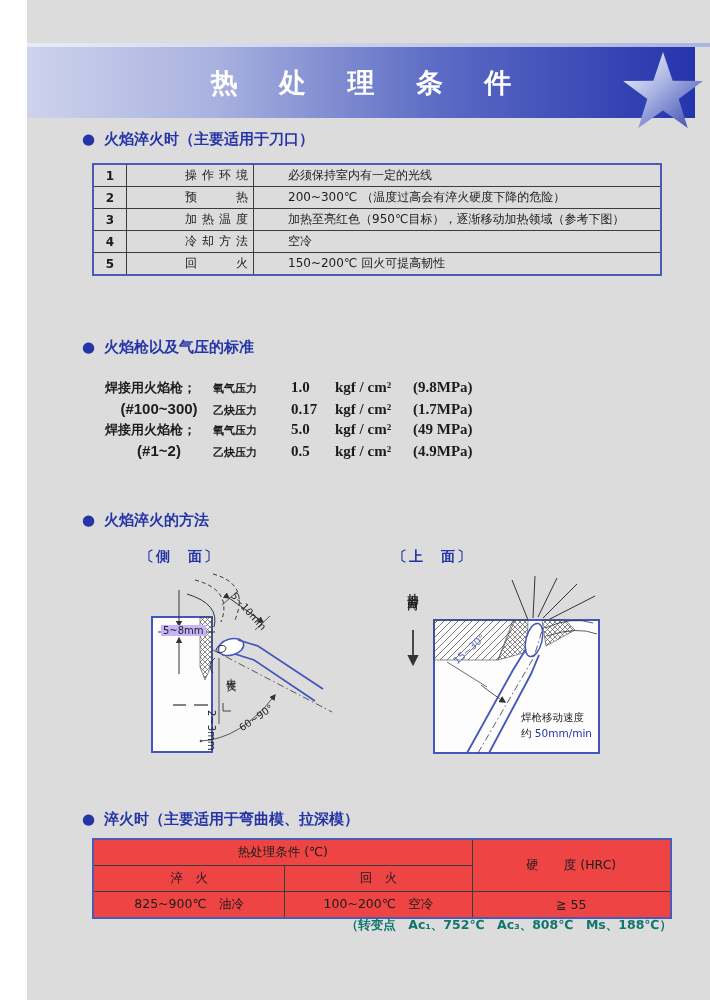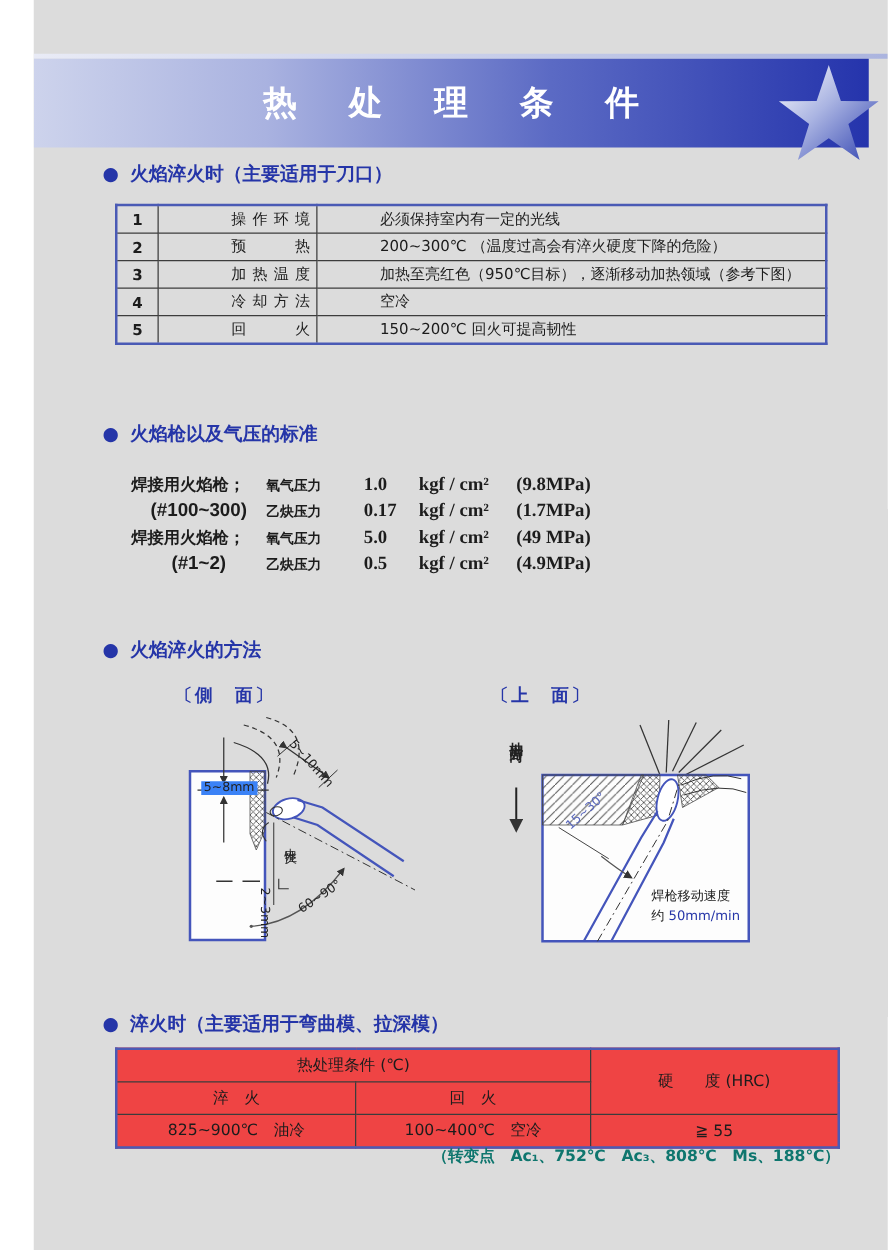--- a/index.html
+++ b/index.html
@@ -33,35 +33,35 @@
   .sec-h .bullet { font-size:15px; margin-right:9px; line-height:1; }
   
   .tbl1 {
     position:absolute; left:65px; top:163px; width:570px;
     border-collapse:collapse; border:2px solid #4a5ab5;
     font-size:12px;
   }
   .tbl1 td { border:1px solid #3c3c3c; height:21px; padding:0; }
   .tbl1 td.no   { width:32px; text-align:center; font-weight:bold; }
   .tbl1 td.item { width:126px; text-align:right; letter-spacing:5px; }
-  .tbl1 td.desc { padding-left:50px; }
+  .tbl1 td.desc { padding-left:34px; }
   
   .pressure { position:absolute; left:78px; top:379px; }
   .p-row { display:flex; align-items:baseline; height:21px; font-weight:bold; }
   .p-gun  { width:108px; font-size:13px; }
   .p-gun.center { text-align:center; font-family:Liberation Sans, sans-serif; font-size:15px; }
   .p-gas  { width:66px; font-size:11px; }
   .p-val  { width:44px; margin-left:12px; font-family:"Liberation Serif",serif; font-size:15px; }
   .p-unit { width:78px; font-family:"Liberation Serif",serif; font-size:15px; }
   .p-mpa  { font-family:"Liberation Serif",serif; font-size:15px; }
   
   .view-label { position:absolute; color:#2535a8; font-weight:bold; font-size:14px; letter-spacing:2px; }
   .diagram { position:absolute; }
   .dlabel { position:absolute; font-size:10px; color:#222; white-space:nowrap; line-height:1.1; }
-  .dlabel.bg { background:#3b82f6; padding:0 2px; }
+  .dlabel.bg { background:#c4b5fd; padding:0 2px; }
   .v-text { writing-mode:vertical-rl; text-orientation:upright; letter-spacing:2px; }
   .rot90 { transform:rotate(90deg); transform-origin:left top; }
   .blue-txt { color:#2535a8; }
   .angle-txt { color:#5a68bd; }
   .speed-box { position:absolute; font-size:10.5px; color:#222; line-height:1.5; }
   
   .tbl2 {
     position:absolute; left:65px; top:838px; width:580px;
     border-collapse:collapse; border:2px solid #4a5ab5;
     font-size:12.5px; background:#ef4444;
@@ -285,21 +285,21 @@
       <tr>
         <td colspan="2">热处理条件 (℃)</td>
         <td rowspan="2" class="c3">硬　　度  (HRC)</td>
       </tr>
       <tr>
         <td class="c1">淬　火</td>
         <td class="c2">回　火</td>
       </tr>
       <tr>
         <td class="c1">825~900℃　油冷</td>
-        <td class="c2">100~400℃　空冷</td>
+        <td class="c2">100~200℃　空冷</td>
         <td class="c3">≧ 55</td>
       </tr>
     </tbody>
   </table>
 
   <div class="footnote">（转变点　Ac₁、752℃　Ac₃、808℃　Ms、188℃）</div>
 
 </div>
 
 </body></html>

